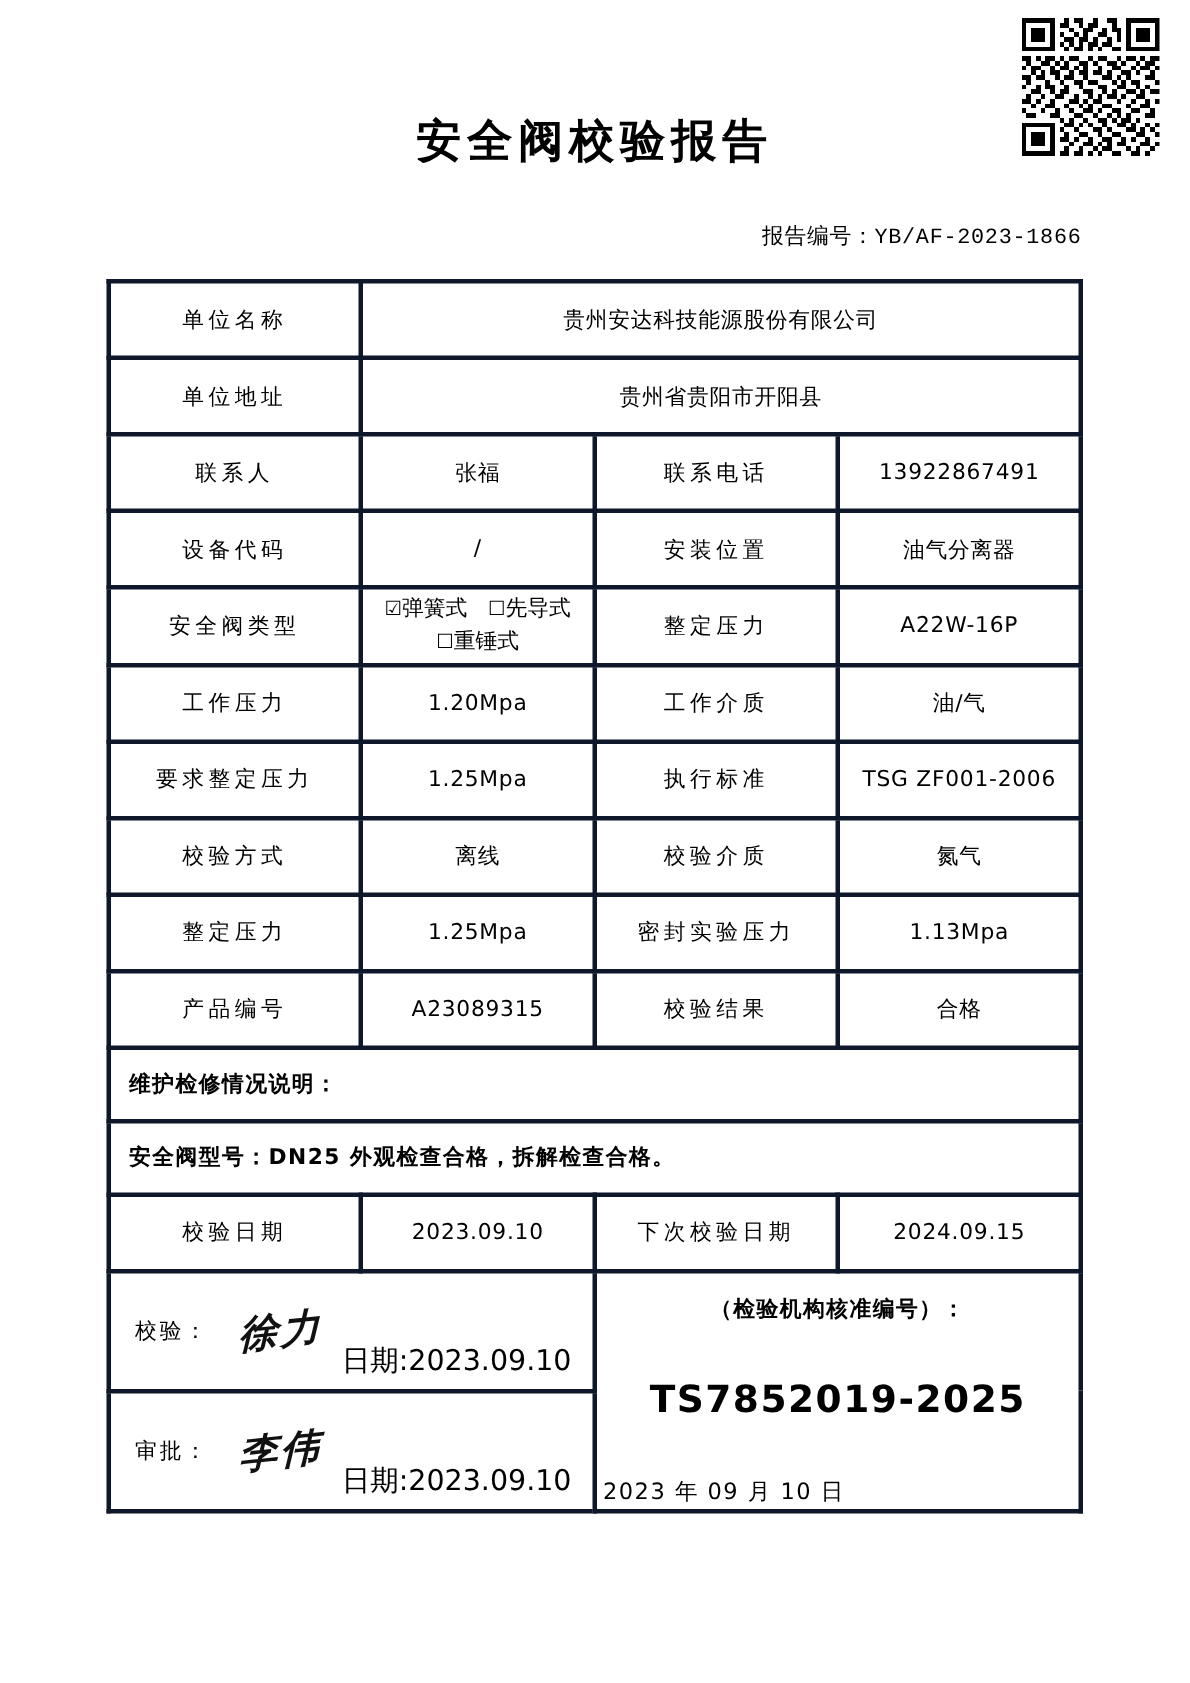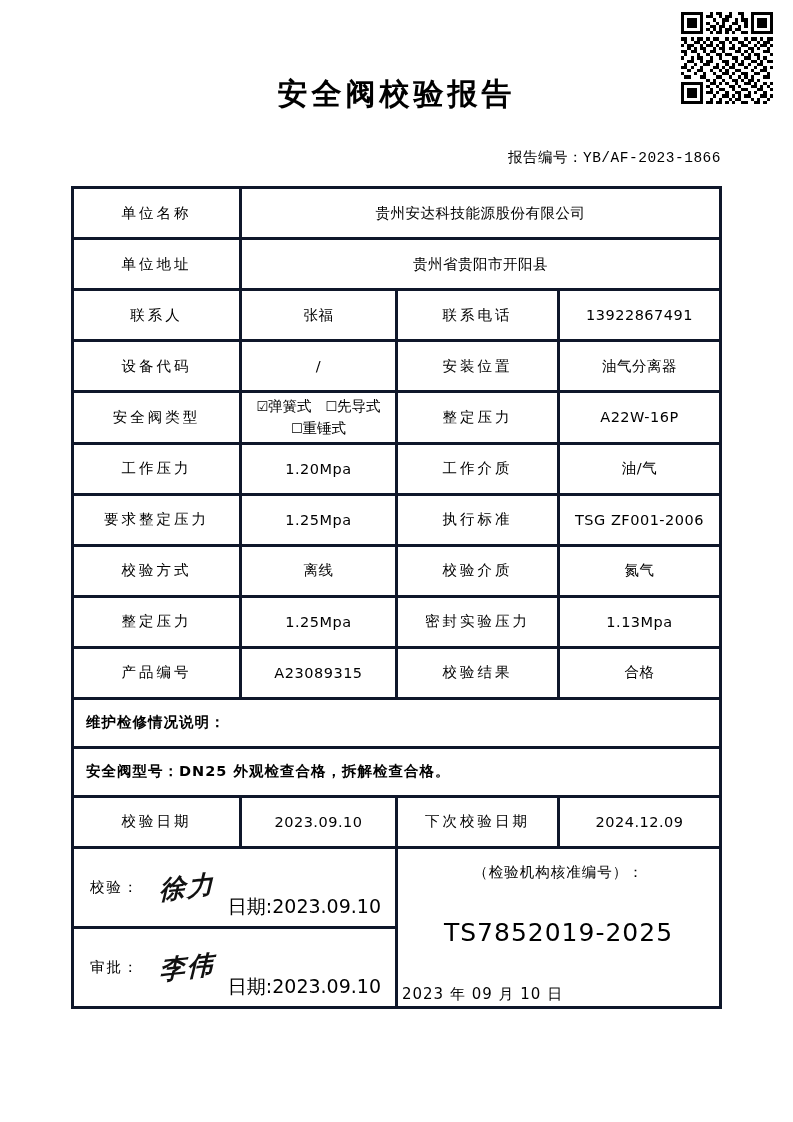--- a/index.html
+++ b/index.html
@@ -112,26 +112,28 @@
     white-space: nowrap;
   }
   .approve-box {
     text-align: center;
     vertical-align: top !important;
     padding-top: 14px !important;
   }
   .approve-title {
     font-size: 14.5px;
     letter-spacing: 1px;
+    font-weight: bold;
   }
   .approve-code {
     font-size: 25px;
     font-family: "DejaVu Sans", "Liberation Sans", sans-serif;
     letter-spacing: 1px;
     margin-top: 36px;
+    font-weight: bold;
   }
   .approve-date {
     font-size: 15px;
     text-align: left;
     margin-top: 38px;
     padding-right: 12px;
     letter-spacing: 1px;
   }
   .note-cell {
     text-align: left !important;
@@ -455,21 +457,21 @@
       <tr>
         <td class="note-cell" colspan="4">维护检修情况说明：</td>
       </tr>
       <tr>
         <td class="note-cell" colspan="4">安全阀型号：DN25 外观检查合格，拆解检查合格。</td>
       </tr>
       <tr>
         <td class="lbl">校验日期</td>
         <td class="val">2023.09.10</td>
         <td class="lbl">下次校验日期</td>
-        <td class="val">2024.12.09</td>
+        <td class="val">2024.09.15</td>
       </tr>
       <tr class="sig-row">
         <td colspan="2">
           <div class="sig-inner">
             <span class="sig-label">校验：</span>
             <span class="sig-name">徐力</span>
             <span class="sig-date">日期:2023.09.10</span>
           </div>
         </td>
         <td class="approve-box" colspan="2" rowspan="2">

